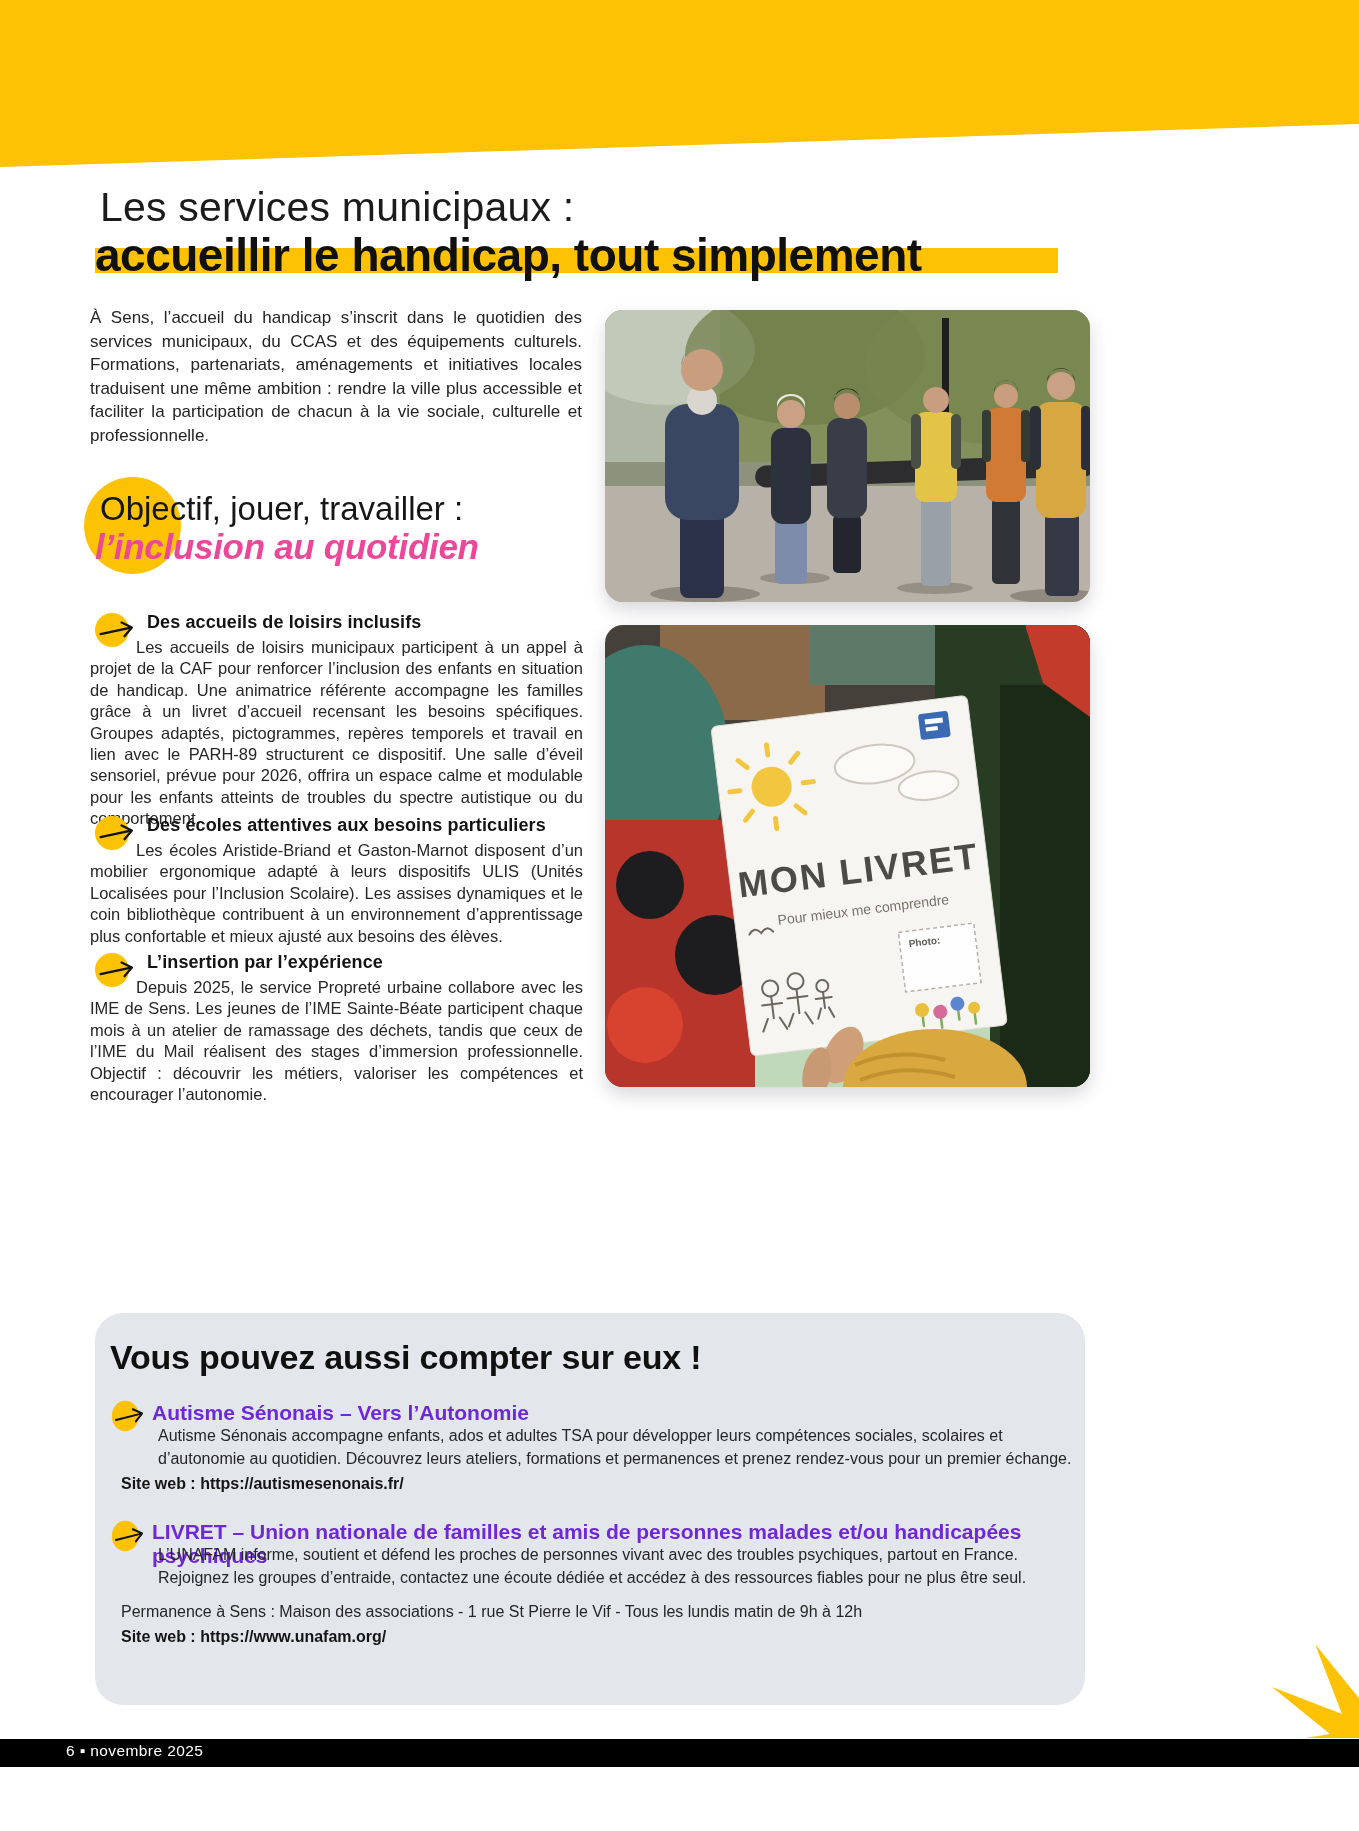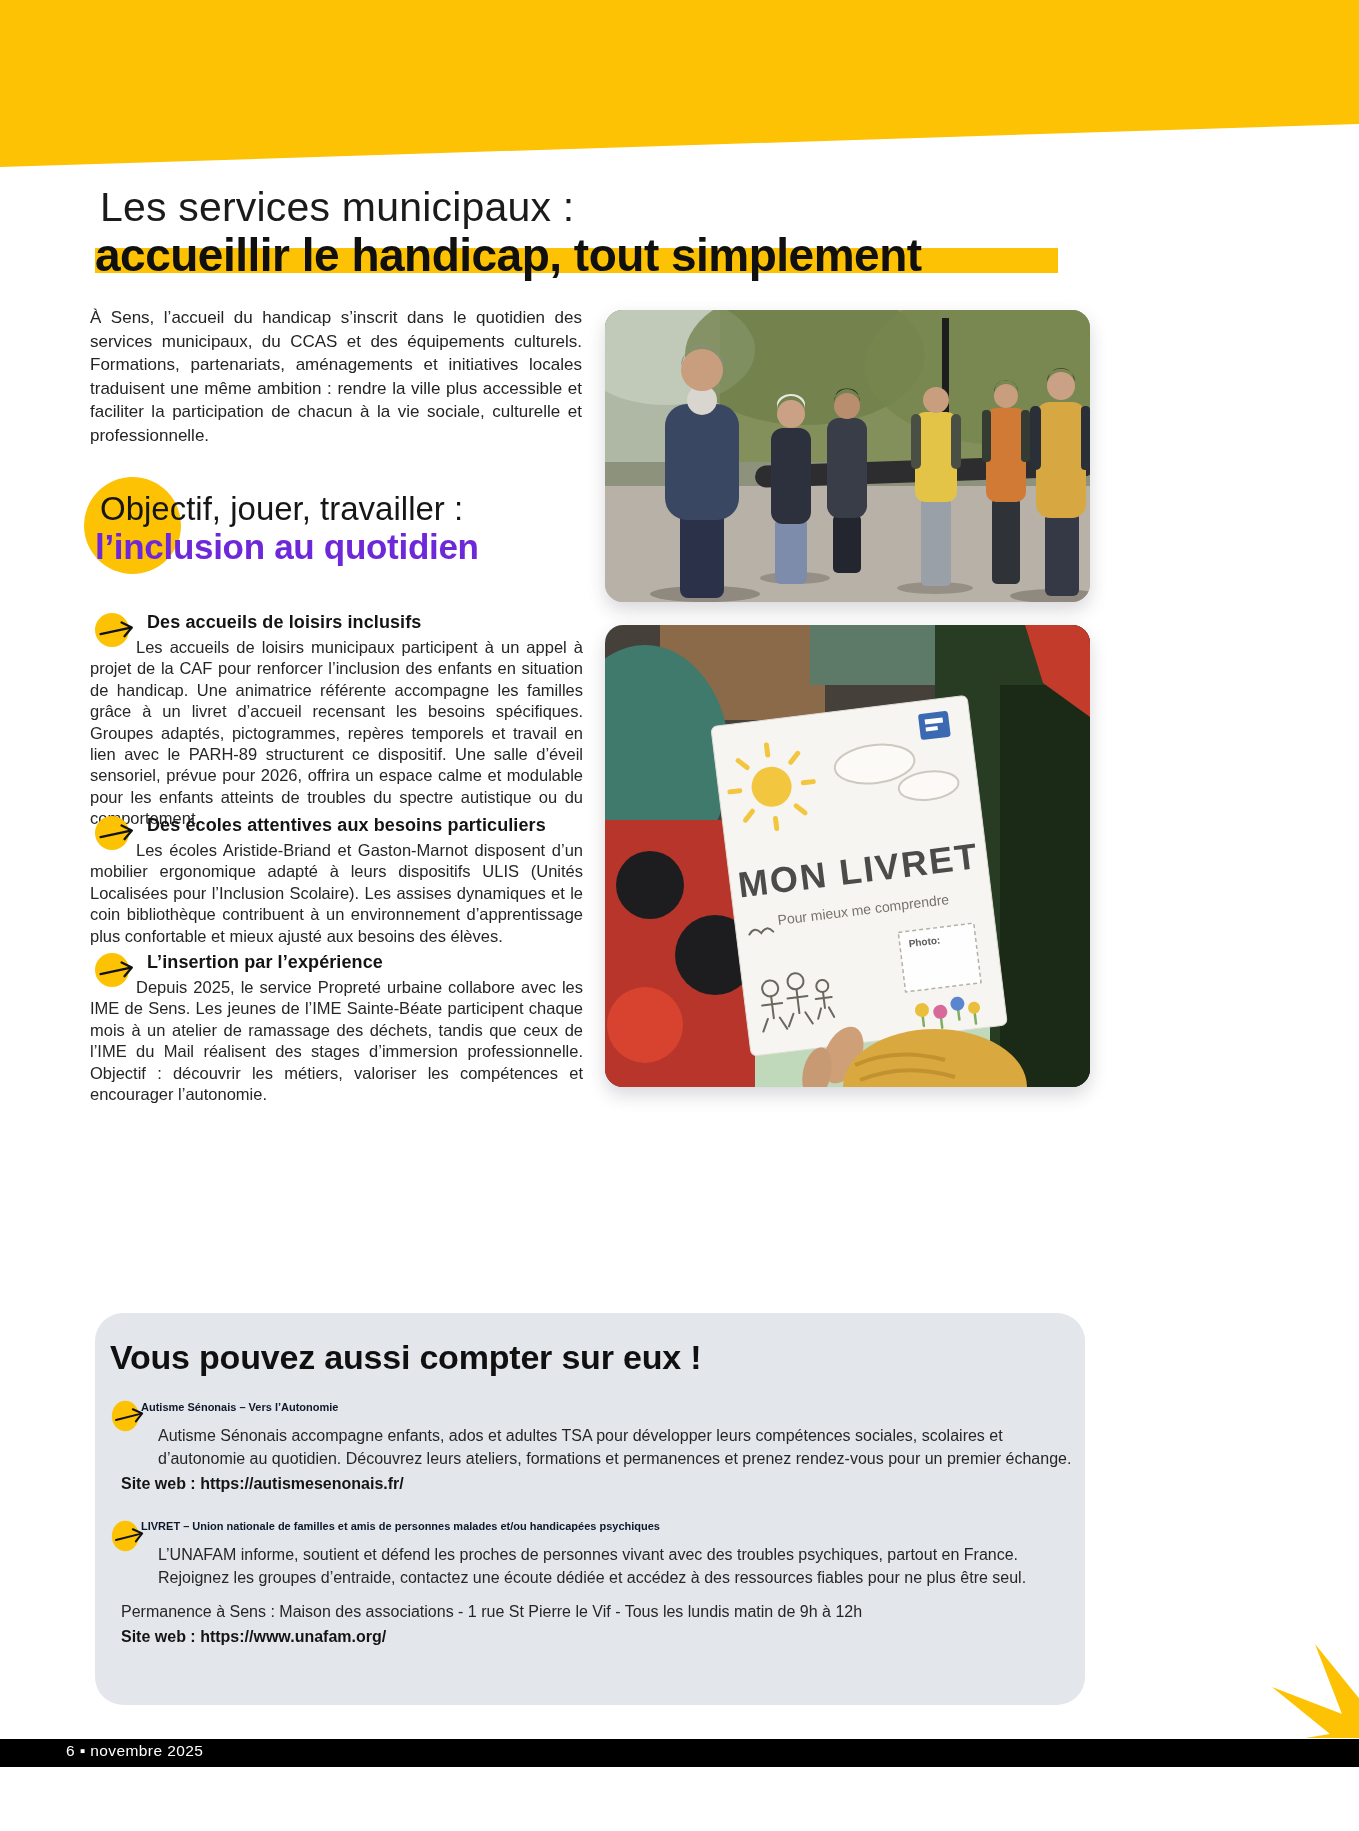--- a/index.html
+++ b/index.html
@@ -13,33 +13,33 @@
     clip-path:polygon(0 0,100% 0,100% 124px,0 167px);}
   
   .title1{left:100px;top:184px;font-size:41px;font-weight:400;color:#1b1b1b;letter-spacing:.2px;z-index:2;}
   .title2{left:95px;top:228px;font-size:46px;font-weight:700;color:#101010;letter-spacing:-.5px;z-index:2;}
   .title-highlight{left:95px;top:248px;width:963px;height:25px;background:#FCC203;z-index:1;}
   
   .intro{left:90px;top:306px;width:492px;font-size:17px;line-height:23.5px;text-align:justify;color:#242424;}
   
   .sec-circle{left:84px;top:477px;width:97px;height:97px;border-radius:50%;background:#FCC203;z-index:0;}
   .sec-h1{left:100px;top:490px;font-size:33px;font-weight:400;color:#161616;z-index:1;}
-  .sec-h2{left:95px;top:527px;font-size:35px;font-weight:700;color:#6d28d9;z-index:1;letter-spacing:-.3px;}
+  .sec-h2{left:95px;top:527px;font-size:35px;font-weight:700;color:#ec4899;z-index:1;letter-spacing:-.3px;font-style:italic;}
   
   .arrow-badge{width:40px;height:40px;z-index:1;}
   .sub-title{font-size:18px;font-weight:700;color:#141414;z-index:1;letter-spacing:.1px;}
   .sub-body{width:493px;font-size:16.5px;line-height:21.4px;text-align:justify;color:#262626;text-indent:46px;}
   
   .photo{border-radius:18px;overflow:hidden;box-shadow:0 8px 18px rgba(40,40,60,.18);}
   .photo svg{display:block;}
   
   .partners{left:95px;top:1313px;width:990px;height:392px;background:#E3E7EC;border-radius:28px;z-index:2;}
   .partners-heading{position:absolute;left:15px;top:25px;font-size:34px;font-weight:700;color:#101010;letter-spacing:-.2px;}
   .p-icon{position:absolute;width:36px;height:36px;}
-  .p-title{position:absolute;left:46px;font-size:11px;font-weight:700;color:#0f172a;}
+  .p-title{position:absolute;left:57px;font-size:21px;font-weight:700;color:#6d28d9;}
   .p-body{position:absolute;left:53px;width:930px;font-size:16px;line-height:22.5px;color:#262626;margin-left:10px;}
   .p-line{position:absolute;left:26px;font-size:16px;color:#262626;}
   .p-link{font-weight:700;color:#141414;}
   
   .sunburst{left:1234px;top:1626px;width:125px;height:112px;z-index:1;}
   .footerbar{left:0;top:1739px;width:1359px;height:28px;background:#000;z-index:3;}
   .footer-text{position:absolute;left:66px;top:0;height:24px;line-height:24px;color:#fff;font-size:15.5px;letter-spacing:.4px;}
 </style>
 </head>
 <body>

